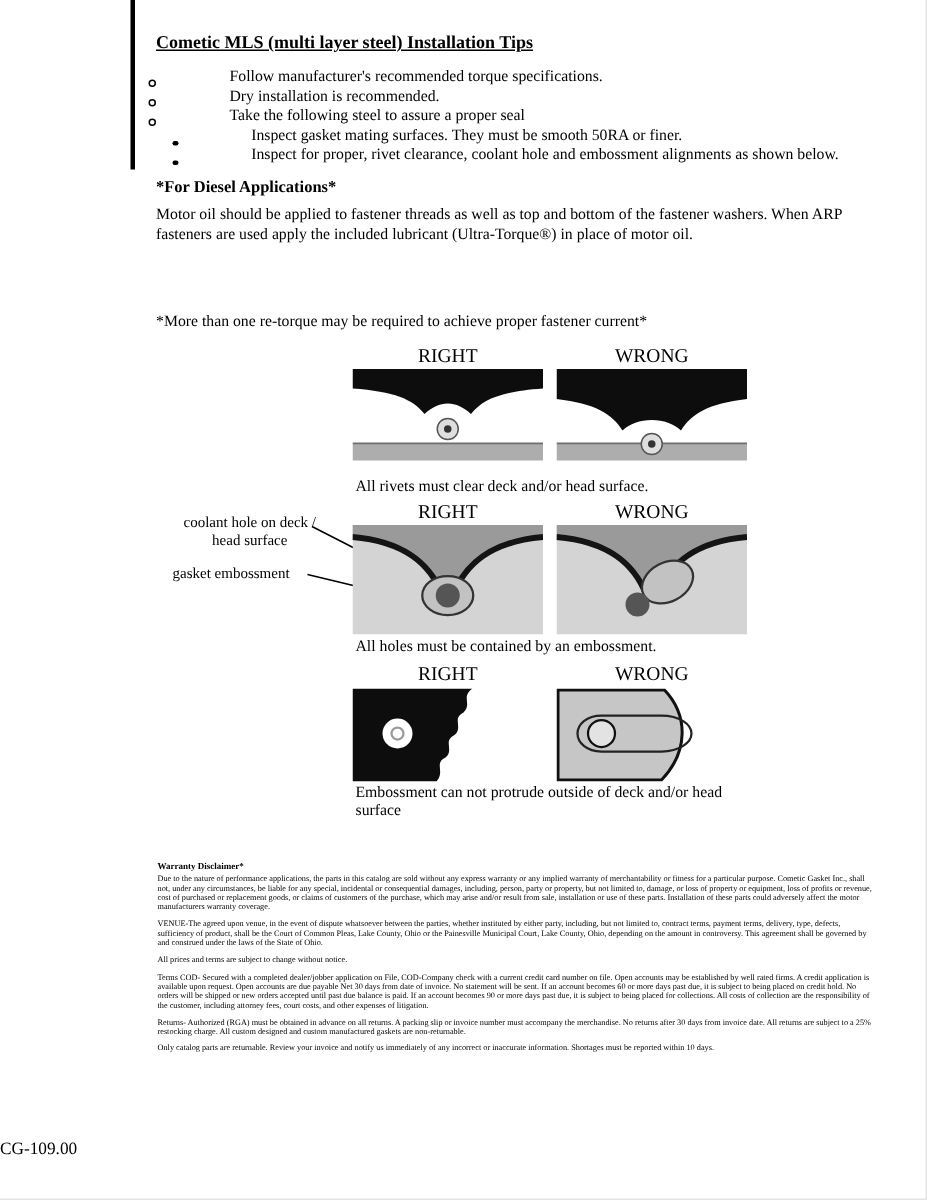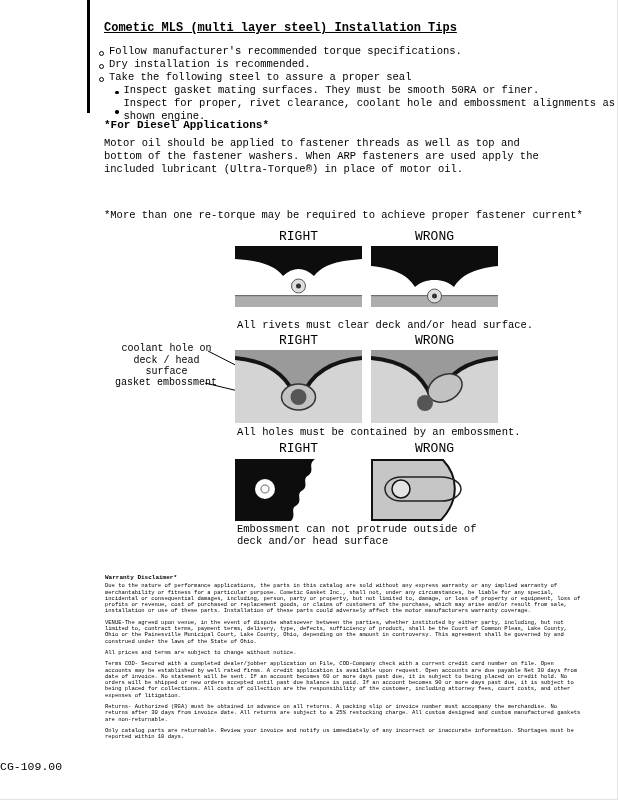--- a/index.html
+++ b/index.html
@@ -1,24 +1,24 @@
 <!DOCTYPE html>
 <html><head>
 <meta charset="utf-8">
 <style>
   html,body{margin:0;padding:0;background:#fff;}
   .page{
     position:relative;width:618px;height:800px;background:#ffffff;
-    font-family:Liberation Mono, monospace;color:#000;overflow:hidden;
+    font-family:Liberation Serif, serif;color:#000;overflow:hidden;
     border-right:1px solid #e3e3e3;border-bottom:1px solid #e3e3e3;box-sizing:border-box;
   }
   .rule-left{position:absolute;left:87px;top:0;width:3px;height:113px;background:#000;}
   .title{position:absolute;left:104px;top:21px;font-size:12px;font-weight:bold;text-decoration:underline;}
   .tips{position:absolute;left:99px;top:45px;font-size:10.5px;line-height:13px;}
-  .bullet-row{display:flex;align-items:center;}
+  .bullet-row{display:flex;align-items:flex-end;gap:44px;}
   .bullet-row.sub{margin-left:16px;}
   .b-circle{flex:none;width:3px;height:3px;border:1px solid #000;border-radius:50%;margin:4px 5px 0 0;}
   .b-dot{flex:none;width:3.5px;height:3.5px;background:#000;border-radius:50%;margin:4px 5px 0 0;}
   .diesel-heading{position:absolute;left:104px;top:119px;font-size:11px;font-weight:bold;}
   .para{position:absolute;left:104px;font-size:10.5px;line-height:13px;margin:0;}
   .para1{top:137px;width:458px;}
   .para2{top:171px;width:452px;}
   .note{position:absolute;left:104px;top:209px;font-size:10.5px;}
   .diagrams{position:absolute;left:0;top:228px;width:618px;height:334px;}
   .dg-label{position:absolute;width:127px;text-align:center;font-size:13px;}
@@ -58,21 +58,21 @@
     <div class="bullet-row">
       <span class="b-circle"></span>
       <span>Take the following steel to assure a proper seal</span>
     </div>
     <div class="bullet-row sub">
       <span class="b-dot"></span>
       <span>Inspect gasket mating surfaces.  They must be smooth 50RA or finer.</span>
     </div>
     <div class="bullet-row sub">
       <span class="b-dot"></span>
-      <span>Inspect for proper, rivet clearance, coolant hole and embossment alignments as shown engine.</span>
+      <span>Inspect for proper, rivet clearance, coolant hole and embossment alignments as shown below.</span>
     </div>
   </div>
 
   <div class="diesel-heading">*For Diesel Applications*</div>
   <p class="para para1">Motor oil should be applied to fastener threads as well as top and bottom of the fastener washers. When ARP fasteners are used apply the included lubricant (Ultra-Torque®) in place of motor oil.</p>
   <div class="note">*More than one re-torque may be required to achieve proper fastener current*</div>
 
   <div class="diagrams">
 
     <div class="dg-label lbl-r1 col-right">RIGHT</div>

